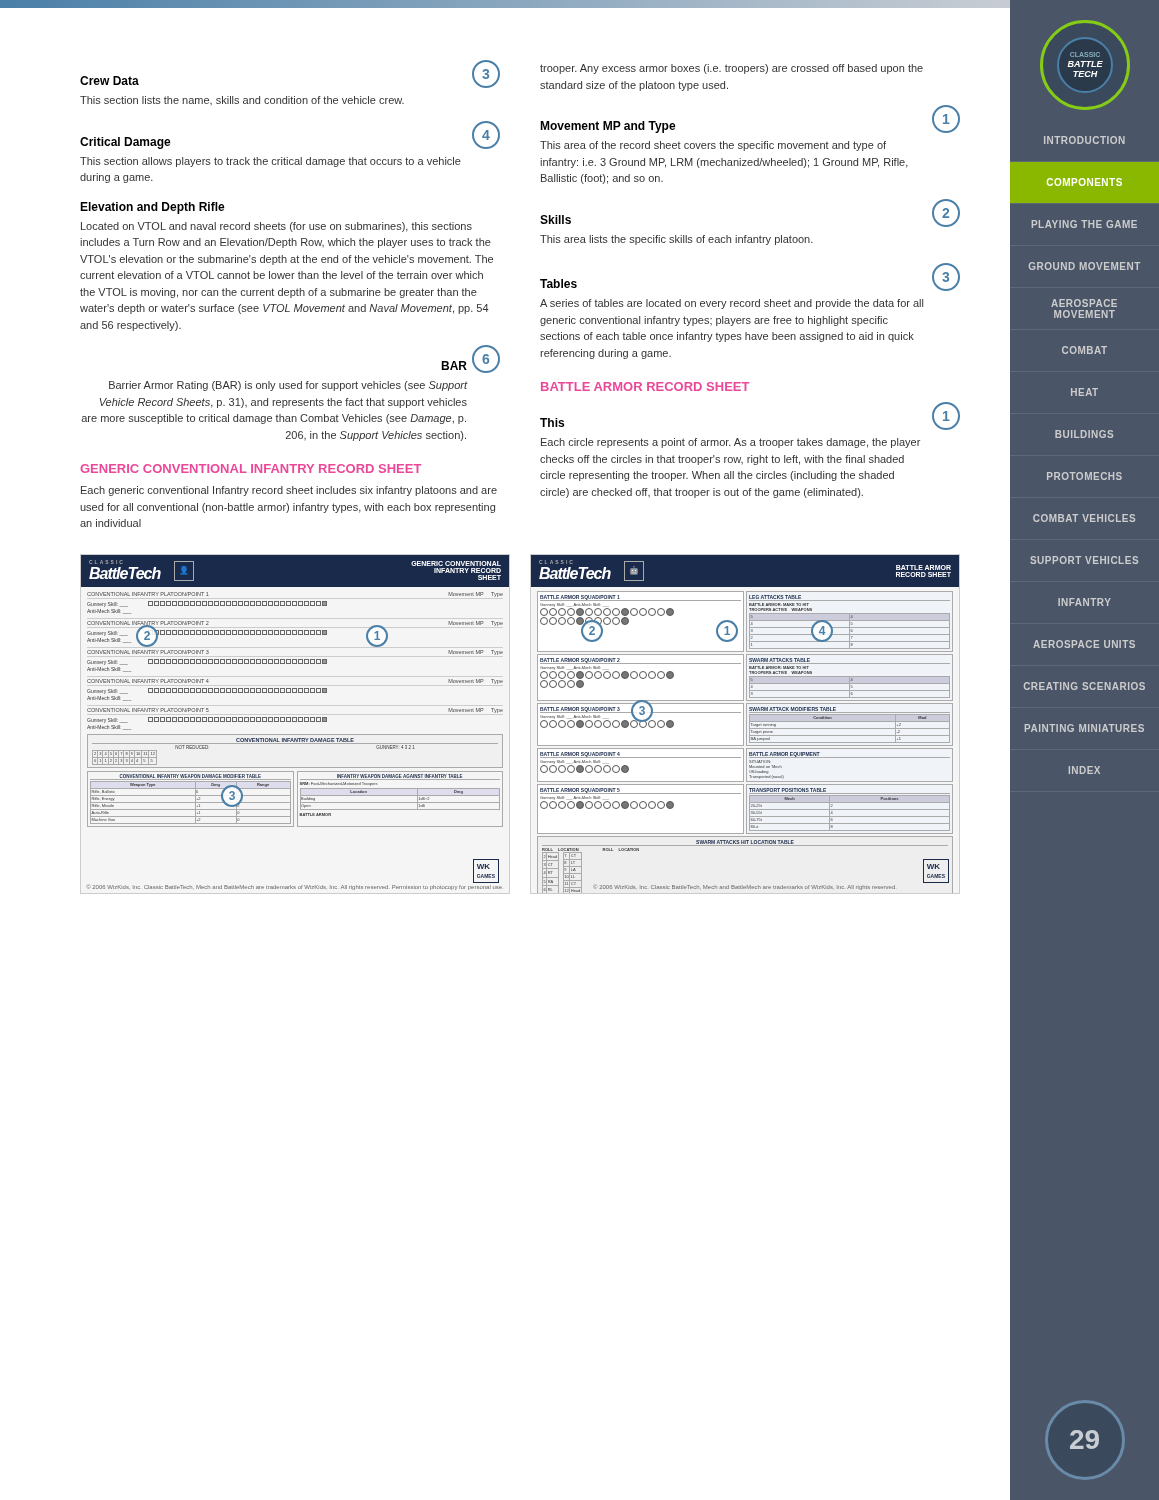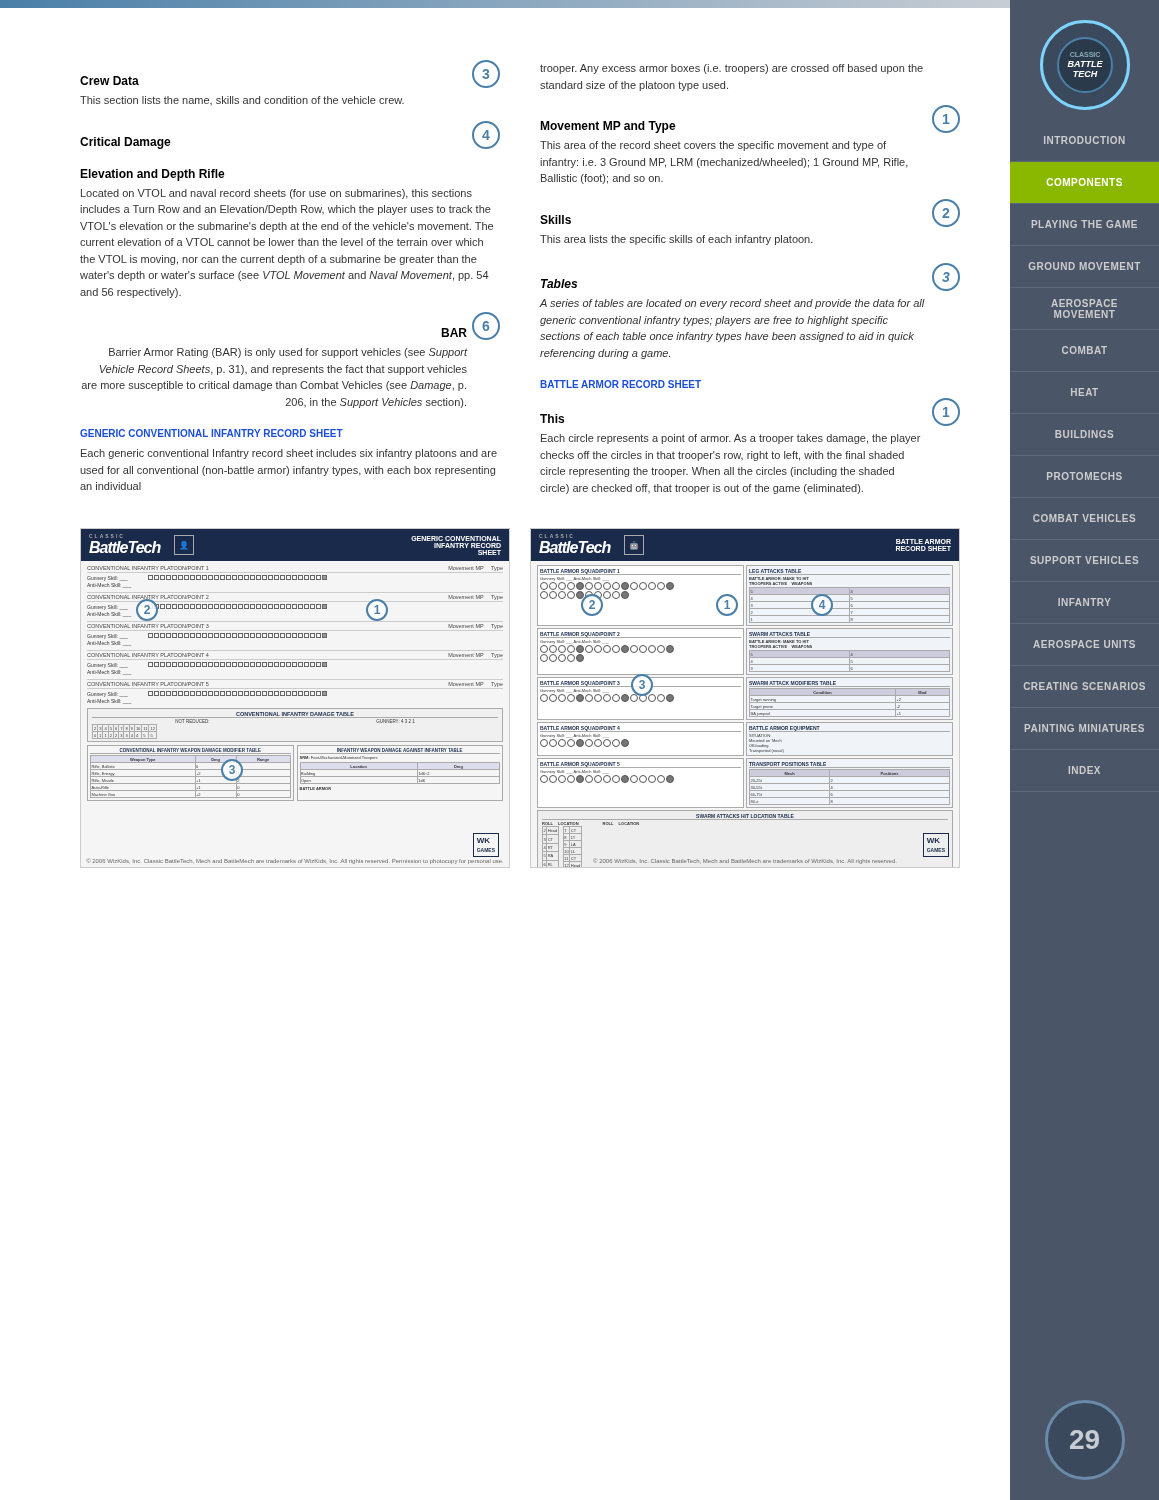--- a/index.html
+++ b/index.html
@@ -38,21 +38,21 @@
 
     .sidebar-top-logo {
       width: 90px;
       height: 90px;
       background: #3a4a5c;
       border-radius: 50%;
       margin: 20px auto 10px;
       display: flex;
       align-items: center;
       justify-content: center;
-      border: 3px solid #7dd3fc;
+      border: 3px solid #84cc16;
     }
 
     .sidebar-nav {
       width: 100%;
       flex: 1;
       display: flex;
       flex-direction: column;
     }
 
     .sidebar-item {
@@ -137,23 +137,23 @@
       color: #333;
       line-height: 1.5;
     }
 
     .section-text em {
       font-style: italic;
     }
 
     
     .major-section-title {
-      font-size: 10px;
+      font-size: 13px;
       font-weight: bold;
-      color: #1d4ed8;
+      color: #ec4899;
       margin-top: 18px;
       margin-bottom: 6px;
       text-transform: uppercase;
     }
 
     
     .record-sheets-row {
       display: flex;
       gap: 20px;
       margin-top: 20px;
@@ -354,20 +354,21 @@
               <div class="section-text">This section lists the name, skills and condition of the vehicle crew.</div>
             </div>
             <div class="num-badge">3</div>
           </div>
         </div>
 
         <div style="position:relative; margin-bottom: 12px;">
           <div style="display:flex; align-items:flex-start; justify-content:space-between;">
             <div style="flex:1;">
               <div class="section-title">Critical Damage</div>
+              <div class="section-text">This section allows players to track the critical damage that occurs to a vehicle during a game.</div>
             </div>
             <div class="num-badge">4</div>
           </div>
         </div>
 
         <div style="position:relative; margin-bottom: 12px;">
           <div class="section-title">Elevation and Depth Rifle</div>
           <div class="section-text">
             Located on VTOL and naval record sheets (for use on submarines), this sections includes a Turn Row and an Elevation/Depth Row, which the player uses to track the VTOL's elevation or the submarine's depth at the end of the vehicle's movement. The current elevation of a VTOL cannot be lower than the level of the terrain over which the VTOL is moving, nor can the current depth of a submarine be greater than the water's depth or water's surface (see <em>VTOL Movement</em> and <em>Naval Movement</em>, pp. 54 and 56 respectively).
           </div>
@@ -411,21 +412,21 @@
         <div style="position:relative; margin-bottom: 16px;">
           <div style="display:flex; align-items:flex-start; justify-content:space-between;">
             <div style="flex:1;">
               <div class="section-title">Skills</div>
               <div class="section-text">This area lists the specific skills of each infantry platoon.</div>
             </div>
             <div class="num-badge">2</div>
           </div>
         </div>
 
-        <div style="position:relative; margin-bottom: 12px; font-style: italic;">
+        <div style="position:relative; margin-bottom: 12px;">
           <div style="display:flex; align-items:flex-start; justify-content:space-between;">
             <div style="flex:1;">
               <div class="section-title">Tables</div>
               <div class="section-text">A series of tables are located on every record sheet and provide the data for all generic conventional infantry types; players are free to highlight specific sections of each table once infantry types have been assigned to aid in quick referencing during a game.</div>
             </div>
             <div class="num-badge">3</div>
           </div>
         </div>
 
         <div style="margin-bottom: 8px;">

